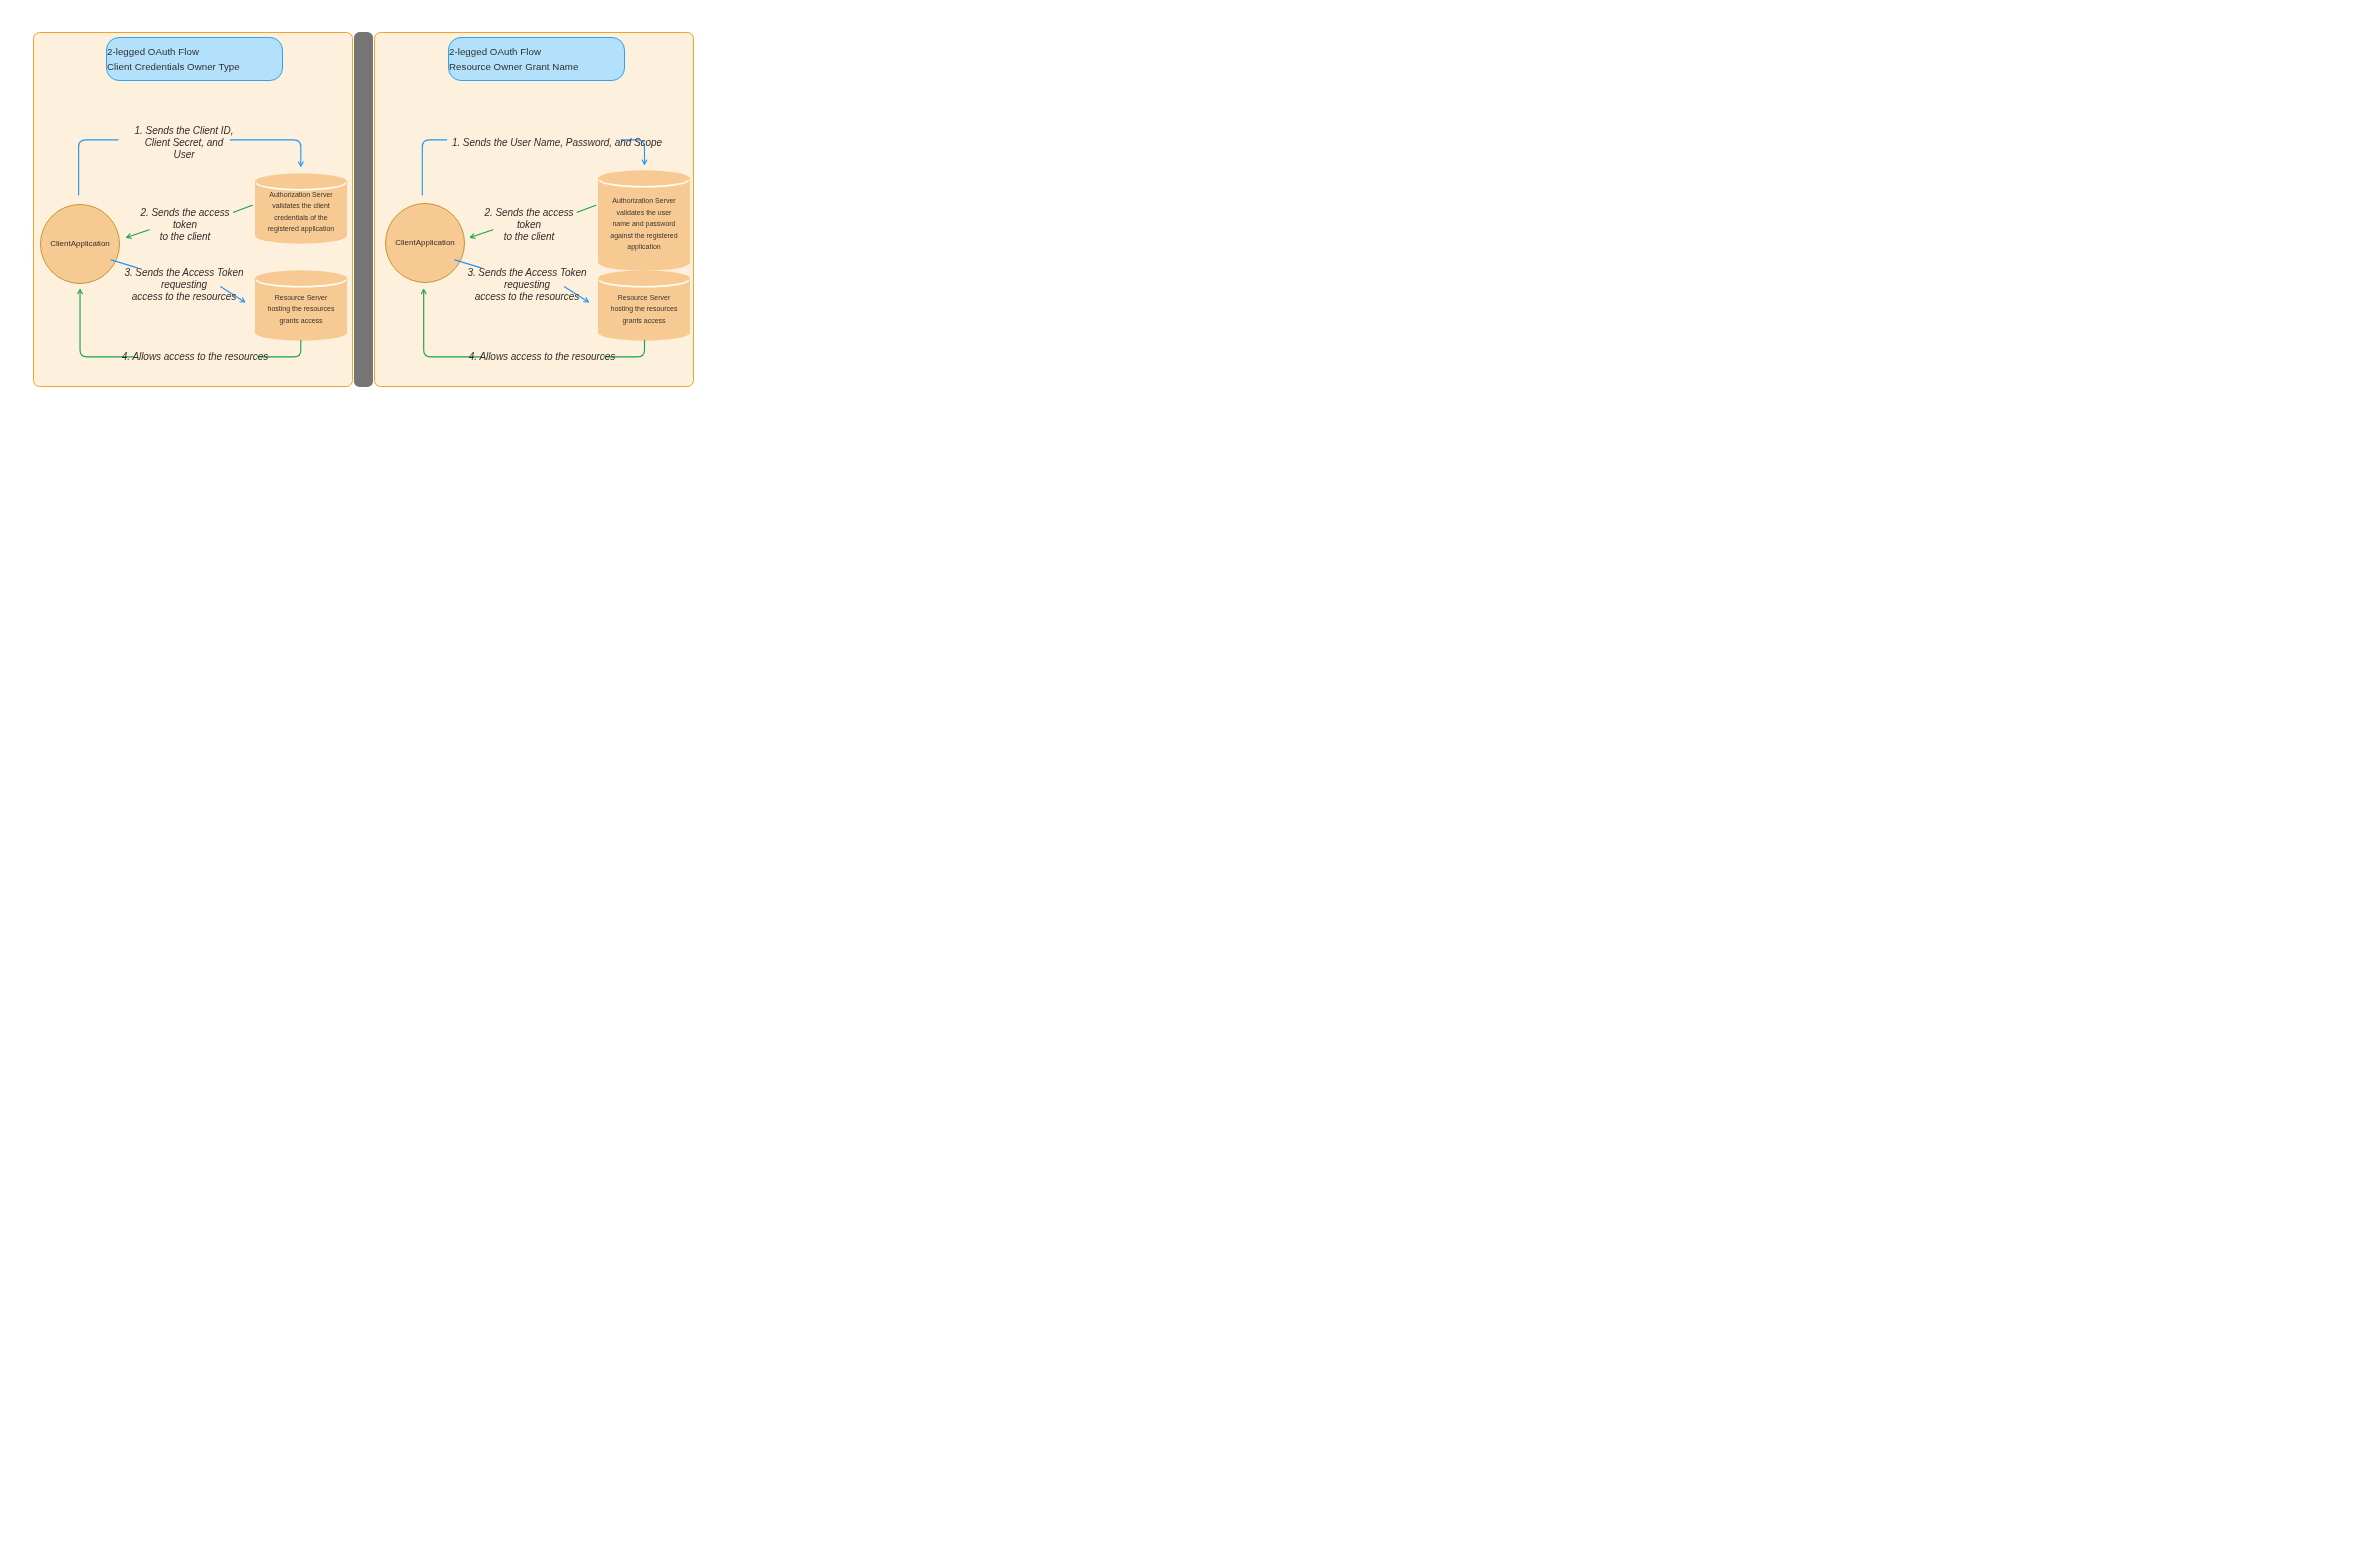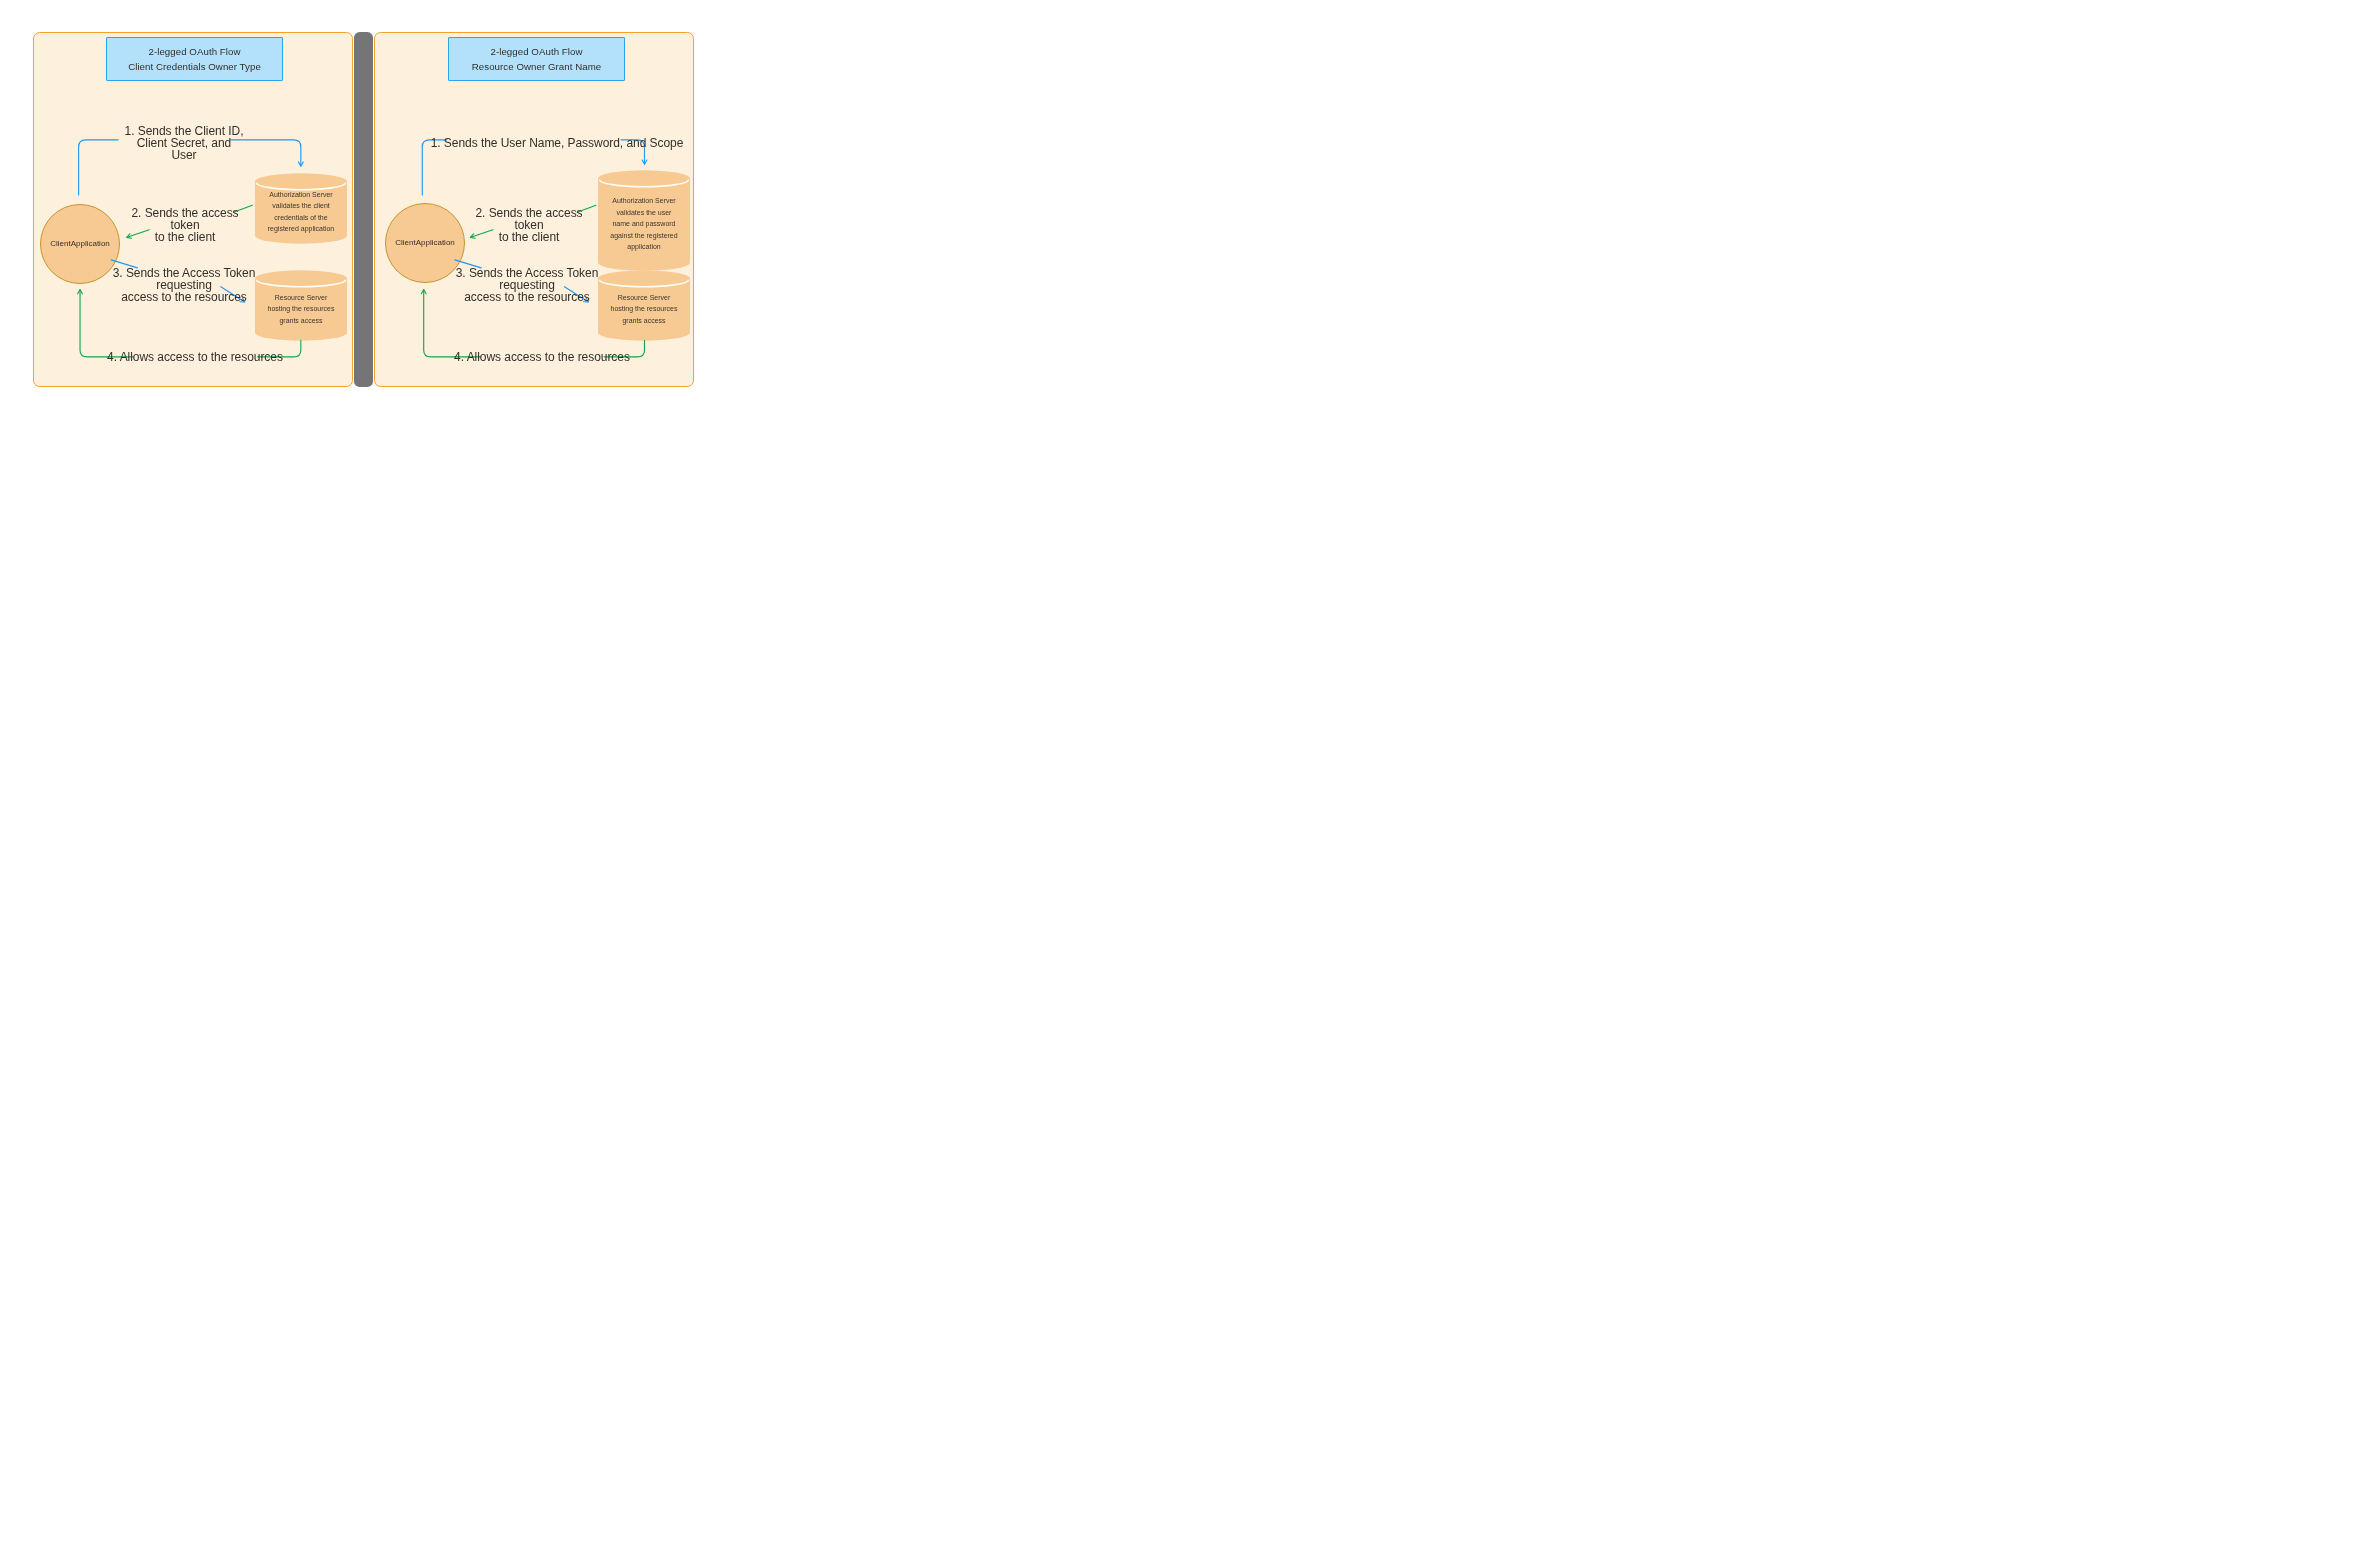--- a/index.html
+++ b/index.html
@@ -2,30 +2,30 @@
 <html style="--page_bg: #ffffff; --panel_bg: #fdf1de; --panel_border: #f5a228; --divider: #757575; --title_fill: #b3e1fb; --title_border: #2aa5ef; --node_fill: #f8ca93; --node_border: #c6952f; --arrow_blue: #2196f3; --arrow_green: #17a34a; --text: #322e29;font-size:7.5px"><head>
 <meta charset="utf-8">
 <style>
   html,body{margin:0;padding:0;background:#fff;}
   body{font-family:"Liberation Sans","DejaVu Sans",sans-serif;}
   .canvas{position:relative;width:725px;height:419px;background:var(--page_bg,#fff);overflow:hidden;}
   .panel{position:absolute;top:32px;height:355px;background:var(--panel_bg);border:1.2px solid var(--panel_border);border-radius:6.6px;box-sizing:border-box;}
   .panel-left{left:33px;width:320px;}
   .panel-right{left:374px;width:320px;}
   .divider{position:absolute;top:32px;left:354px;width:19.3px;height:355px;background:var(--divider);border-radius:5.6px;}
-  .title-box{position:absolute;background:var(--title_fill);border:1.4px solid var(--title_border);border-radius:1px;display:flex;flex-direction:column;align-items:center;justify-content:center;box-sizing:border-box;}
+  .title-box{position:absolute;background:var(--title_fill);border:1.4px solid var(--title_border);border-radius:13px;display:flex;flex-direction:column;align-items:flex-start;justify-content:center;box-sizing:border-box;}
   .title-box .t{font-size:9.7px;line-height:15.5px;color:var(--text);font-weight:500;letter-spacing:0.05px;white-space:nowrap;}
   .circle{position:absolute;border-radius:50%;background:var(--node_fill);border:1.9px solid var(--node_border);display:flex;flex-direction:row;align-items:center;justify-content:center;box-sizing:border-box;}
   .circle .t{font-size:8px;line-height:11.8px;color:var(--text);font-weight:500;}
   .cyl{position:absolute;}
   .cyl svg{position:absolute;left:0;top:0;}
   .cyl .txt{position:relative;width:100%;height:100%;display:flex;flex-direction:column;align-items:center;justify-content:center;padding-top:6.6px;box-sizing:border-box;}
   .cyl .t{font-size:7px;line-height:11.5px;color:#3a352e;font-weight:500;white-space:nowrap;}
   .label{position:absolute;transform:translateX(-50%);text-align:center;color:var(--text);font-weight:500;}
-  .label .t{display:block;font-size:12px;line-height:12px;white-space:nowrap;letter-spacing:-0.05px;}
+  .label .t{display:block;font-size:10px;line-height:12px;white-space:nowrap;letter-spacing:-0.05px;font-style:italic;}
   .arrows{position:absolute;left:0;top:0;pointer-events:none;}
 </style>
 </head>
 <body>
 
 <div class="canvas">
 
   <div class="panel panel-left"></div>
 
   <div class="divider"></div>

